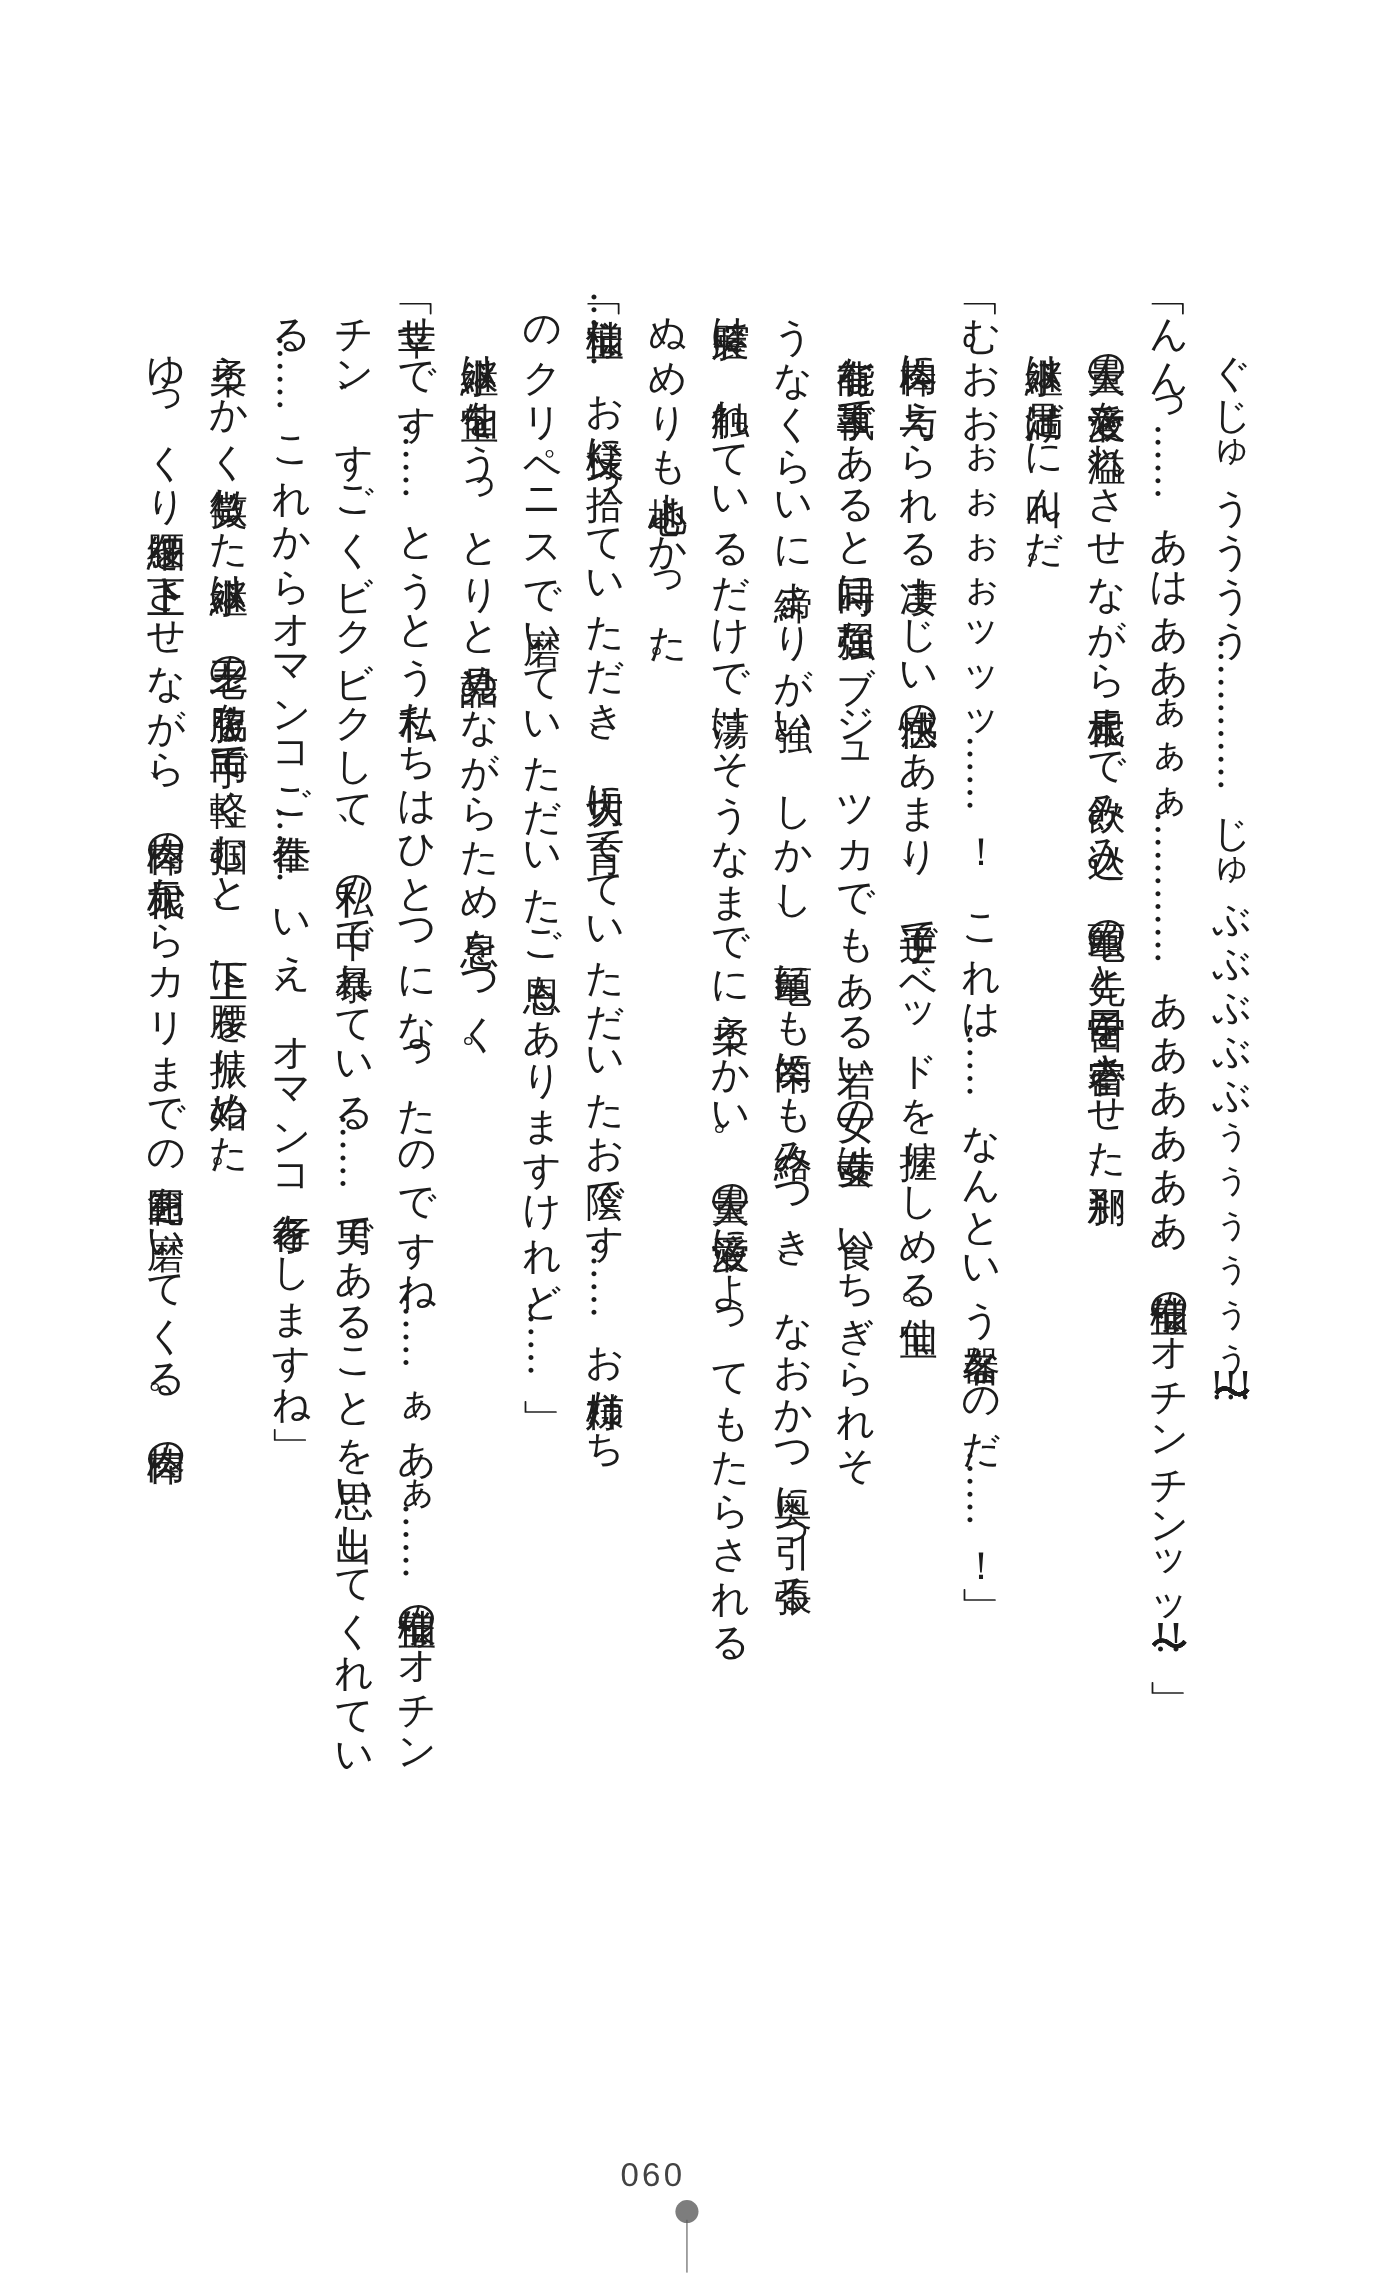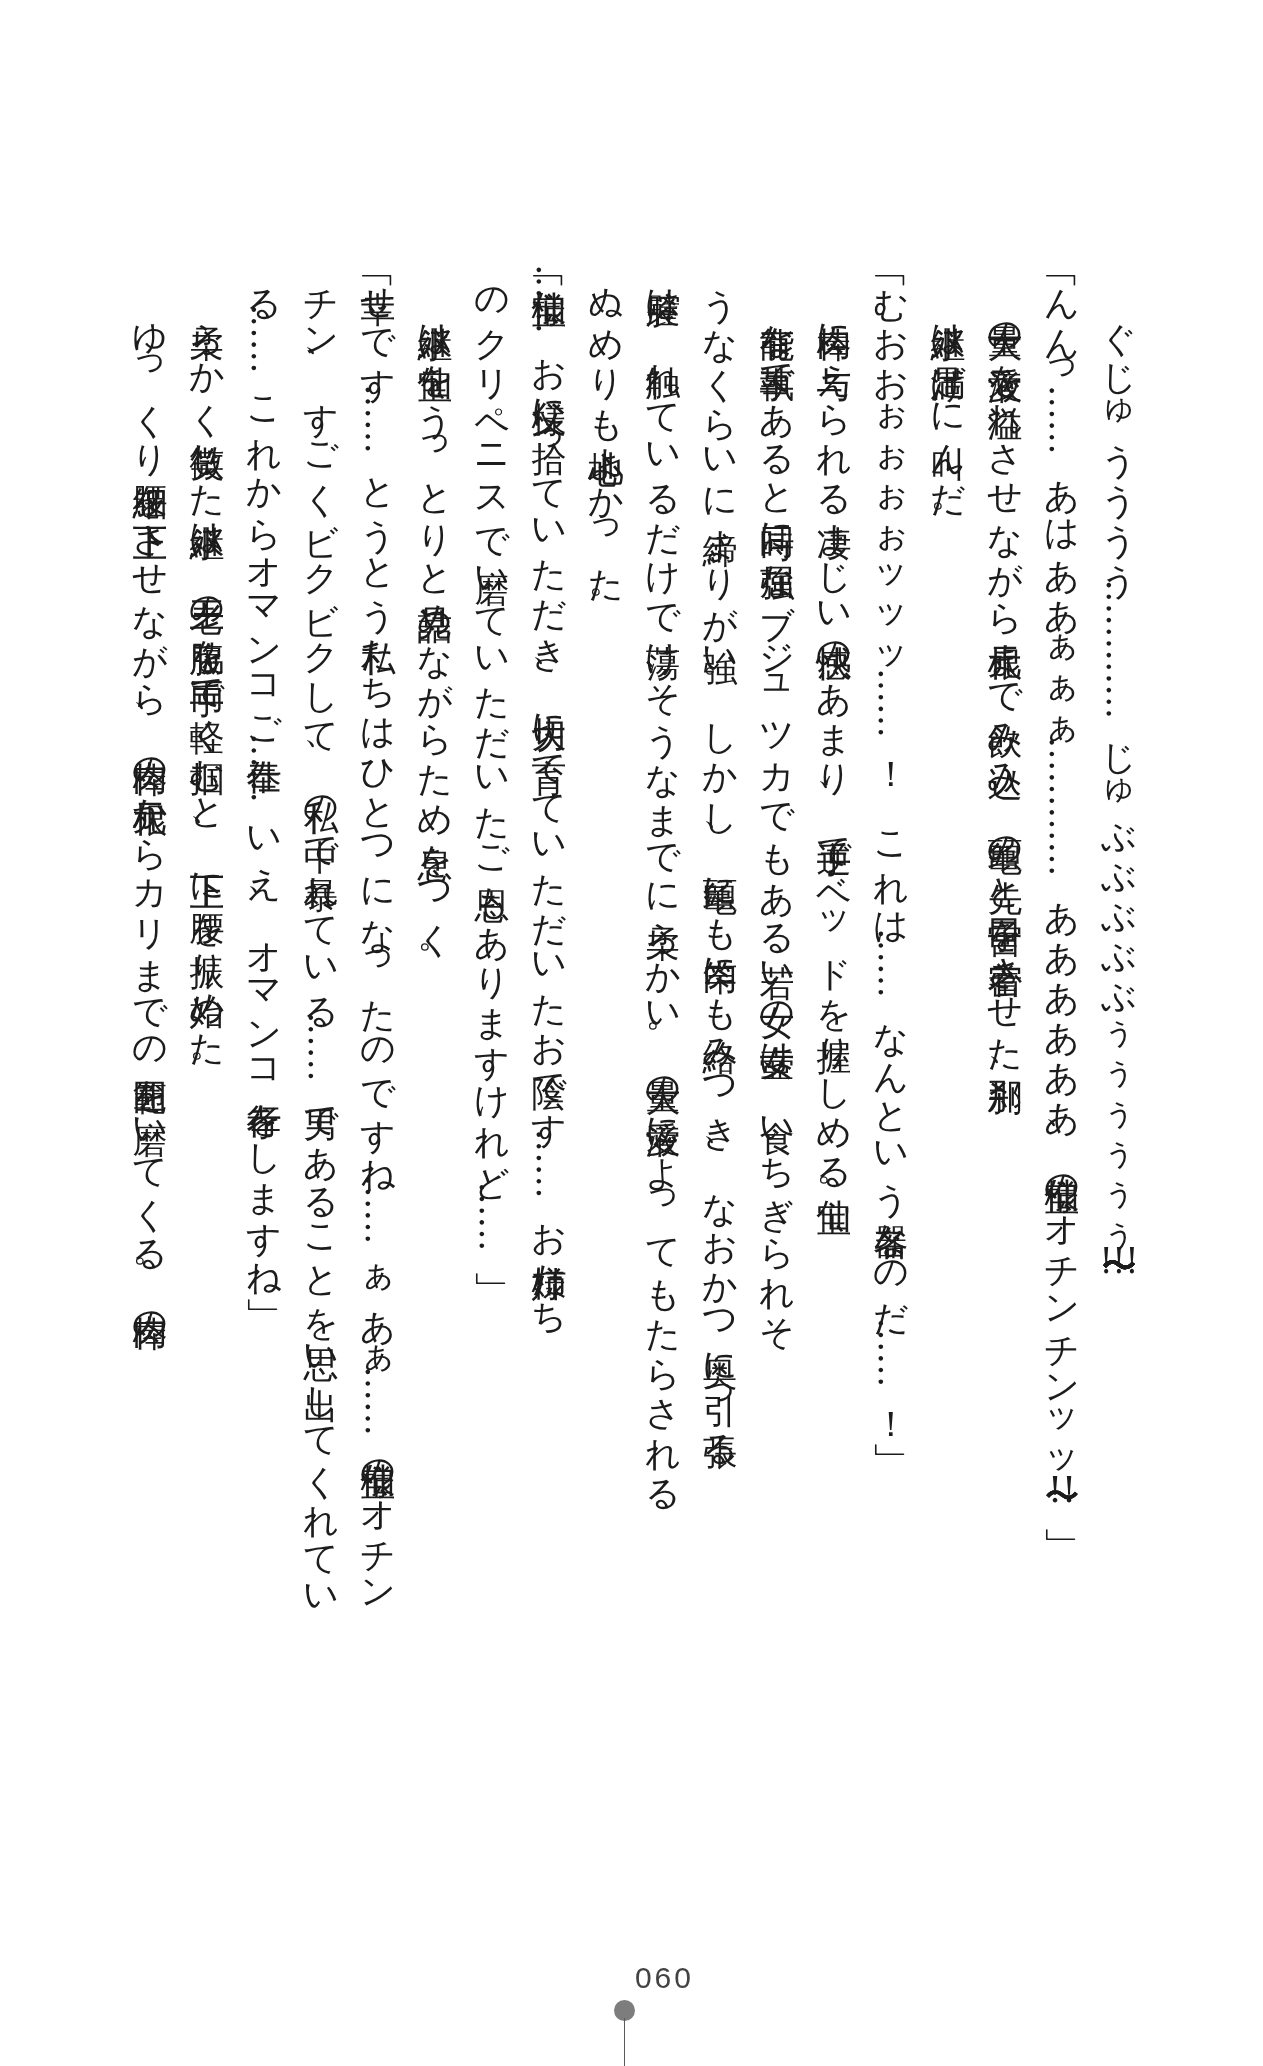--- a/index.html
+++ b/index.html
@@ -37,21 +37,21 @@
   
   .tcy {
     text-combine-upright: all;
     -webkit-text-combine: horizontal;
   }
   .page-number {
     position: absolute;
     top: 1961px;
     left: 564px;
     width: 130px;
-    text-align: right;
+    text-align: left;
     font-family: "Liberation Sans", "DejaVu Sans", sans-serif;
     font-size: 30px;
     letter-spacing: 3px;
     color: #434343;
   }
   .marker-dot {
     position: absolute;
     left: 614px;
     top: 2000px;
     width: 21px;

